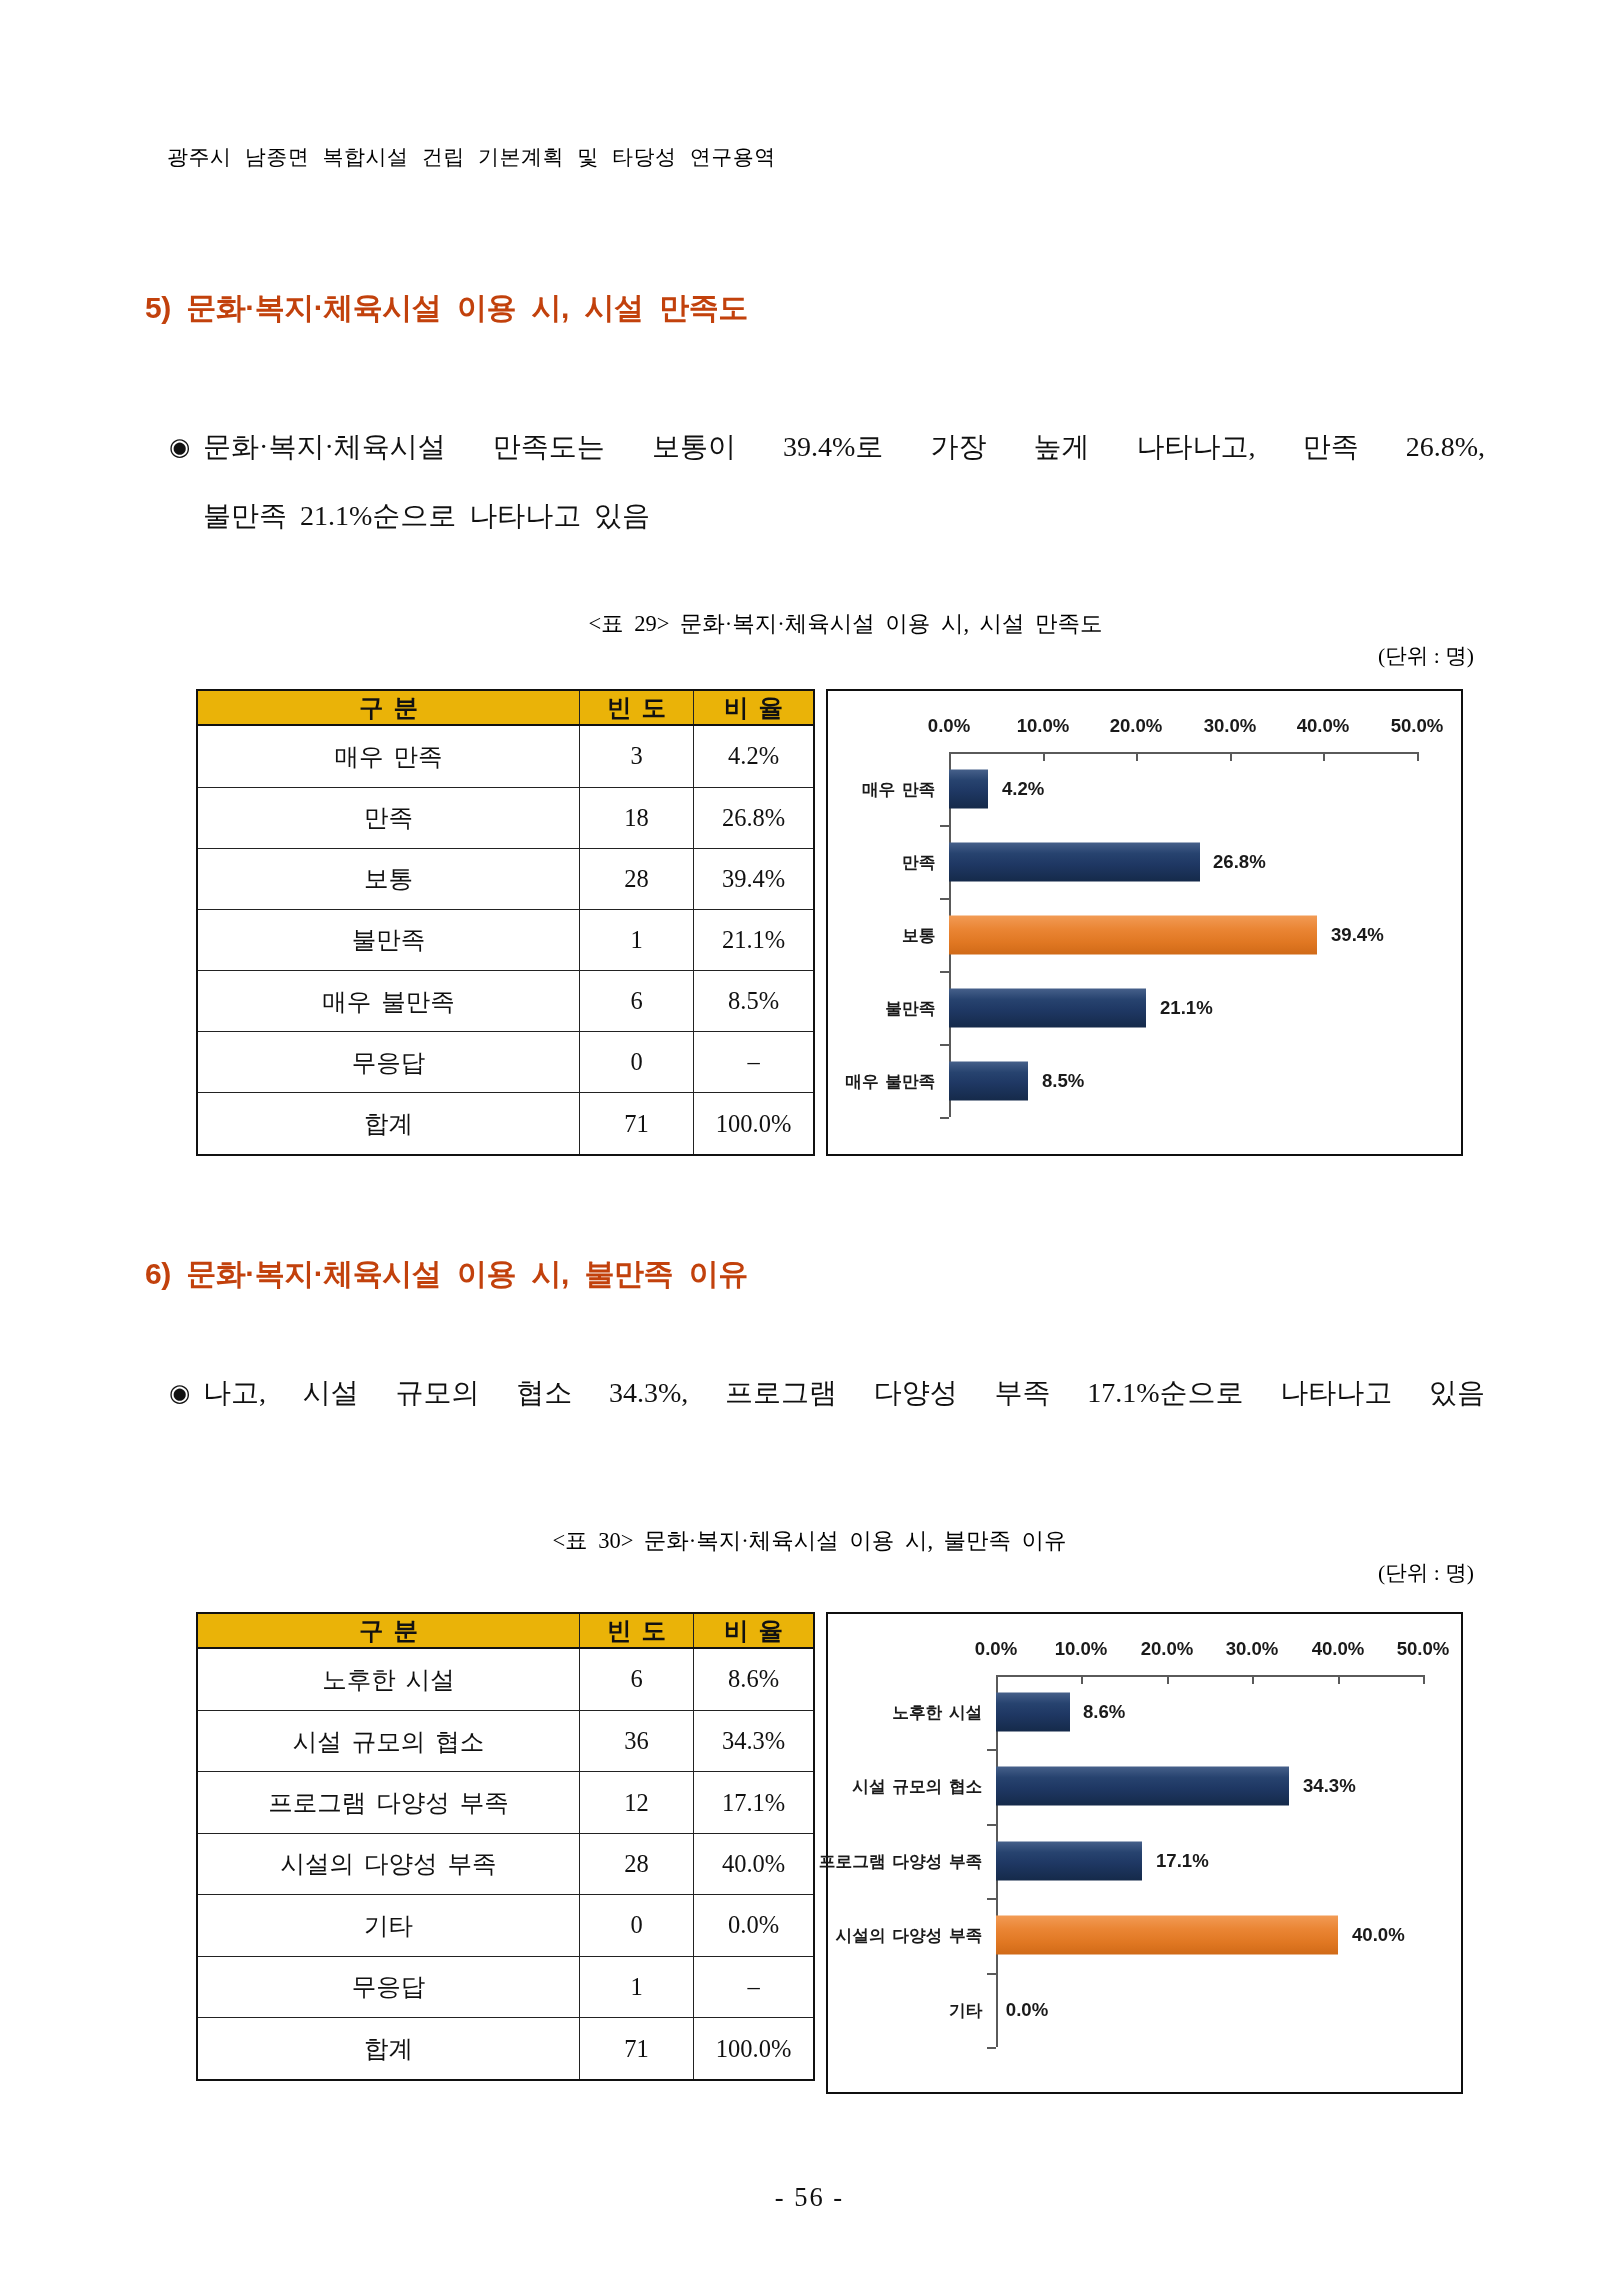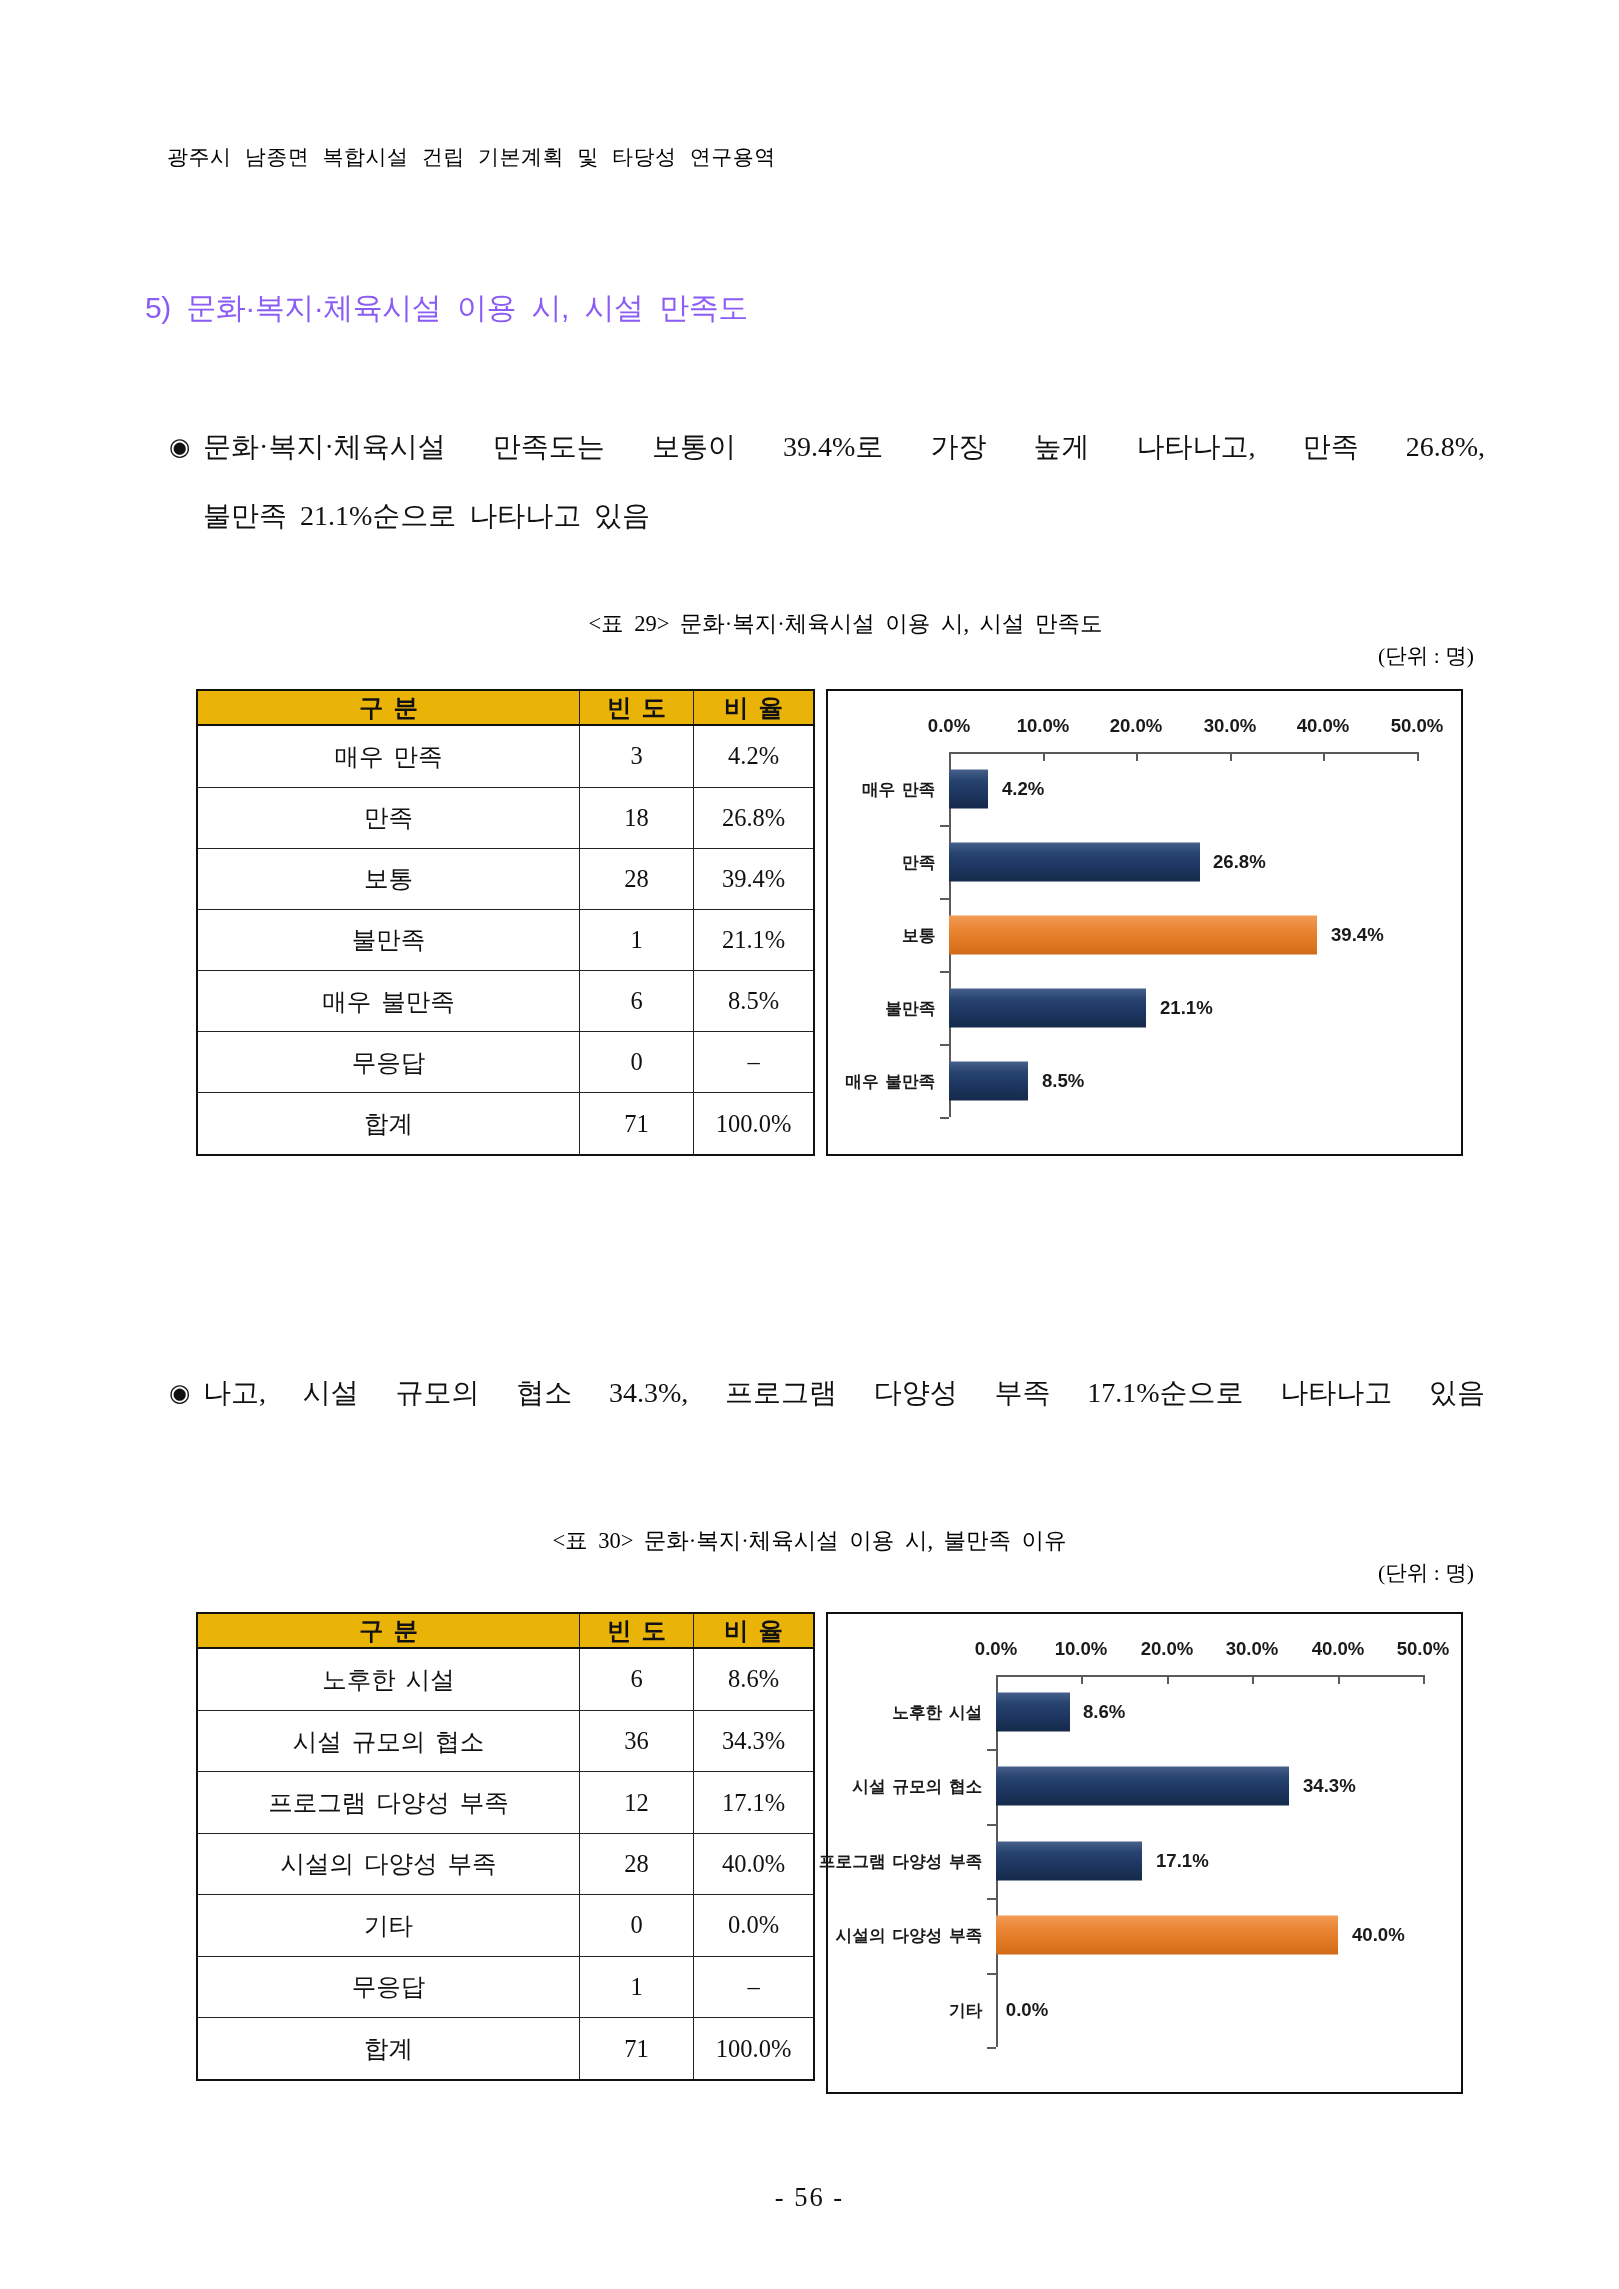--- a/index.html
+++ b/index.html
@@ -8,21 +8,21 @@
     font-family:"Liberation Serif", serif; color:#111; overflow:hidden;
   }
   .running-header {
     position:absolute; left:167px; top:143px;
     font-family:"Liberation Sans", sans-serif;
     font-size:21px; color:#000000; word-spacing:6.9px; letter-spacing:0.5px;
   }
   .sec-heading {
     position:absolute; left:145px;
     font-family:"Liberation Sans", sans-serif;
-    font-size:30px; font-weight:normal; color:#8b5cf6; word-spacing:7.8px; letter-spacing:-0.5px;
+    font-size:30px; font-weight:bold; color:#c2410c; word-spacing:7.8px; letter-spacing:-0.5px;
   }
   #heading5 { top:288px; }
   #heading6 { top:1254px; }
 
   .bullet { position:absolute; left:169px; display:flex; align-items:flex-start; }
   #bullet1 { top:412px; }
   #bullet2 { top:1358px; }
   .bullet .marker { flex:0 0 auto; font-size:24.5px; line-height:69px; margin-right:12.7px; }
   .bullet .lines { width:1282px; }
   .bullet .line {
@@ -206,20 +206,21 @@
         </div>
         <div class="cat-tick" style="top: 365px;"></div>
         <div class="bar-row" style="top: 292px; height: 73px;">
           <div class="cat-label">매우 불만족</div>
           <div class="bar navy" style="width: 79px;"></div>
           <div class="val-label" style="left: 93px;">8.5%</div>
         </div>
       </div>
     </div>
 
+  <div class="sec-heading" id="heading6">6) 문화·복지·체육시설 이용 시, 불만족 이유</div>
 
   <div class="bullet" id="bullet2">
     <span class="marker">◉</span>
     <div class="lines">
         <div class="line just">나고, 시설 규모의 협소 34.3%, 프로그램 다양성 부족 17.1%순으로 나타나고 있음</div>
       </div>
   </div>
 
   <div class="tbl-caption" id="caption30">&lt;표 30&gt; 문화·복지·체육시설 이용 시, 불만족 이유</div>
   <div class="unit-note" id="unit2">(단위 : 명)</div>

